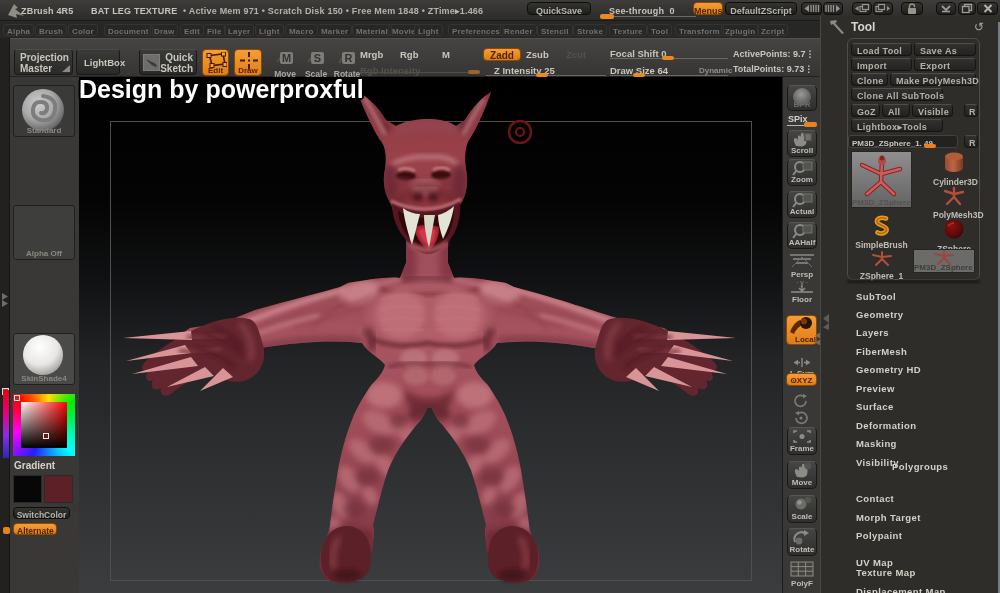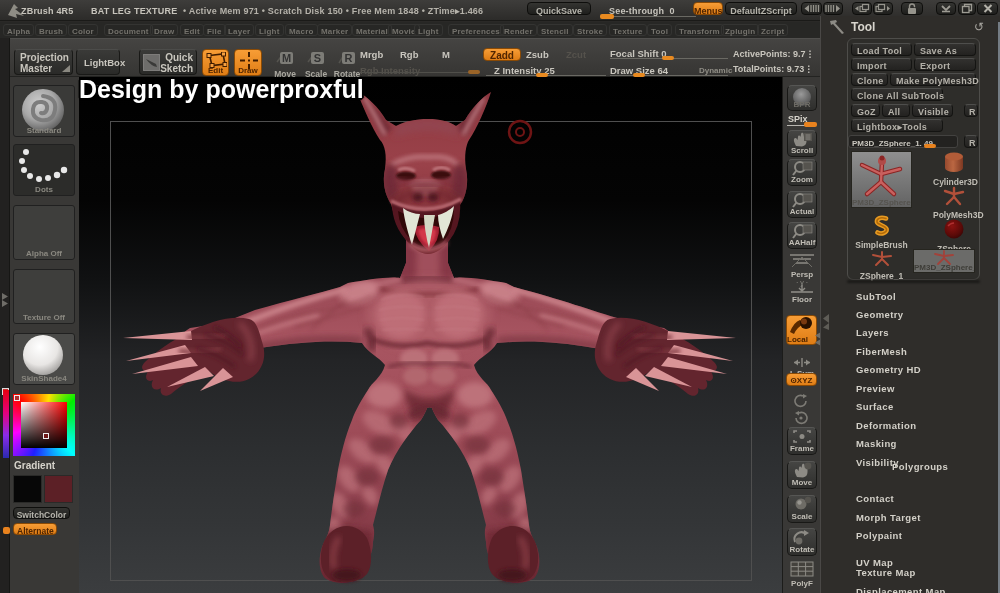--- a/index.html
+++ b/index.html
@@ -241,43 +241,25 @@
               <stop offset="55%" stop-color="#a8a8a8"></stop>
               <stop offset="100%" stop-color="#5c5c5c"></stop>
             </radialGradient>
       </defs>
       <circle cx="29" cy="22" r="21" fill="url(#stdg)"></circle>
       <path d="M29 8 q14 2 12 14 q-2 12 -14 10 q-9 -2 -8 -11 q1 -8 9 -7 q6 1 5 7 q-1 5 -6 4" fill="none" stroke="#7d7d7d" stroke-width="4" stroke-linecap="round"></path>
     </svg>
     <div class="thumbLab">Standard</div>
   </div>
 
-  <div class="thumb" style="top:67px;height:52px;background:#2c2c2a;">
-    <svg width="60" height="42" viewBox="0 0 60 42">
-      <g fill="#e8e8e8">
-            <circle cx="12" cy="7" r="3"></circle>
-            <circle cx="8" cy="16" r="3"></circle>
-            <circle cx="10" cy="25" r="3"></circle>
-            <circle cx="16" cy="31" r="3"></circle>
-            <circle cx="25" cy="34" r="3"></circle>
-            <circle cx="34" cy="33" r="3"></circle>
-            <circle cx="43" cy="30" r="3.2"></circle>
-            <circle cx="50" cy="25" r="3.2"></circle>
-          </g>
-    </svg>
-    <div class="thumbLab">Dots</div>
-  </div>
 
   <div class="thumb" style="top:128px;height:55px;background:#3e3e3c;">
     <div class="thumbLab">Alpha&nbsp;Off</div>
   </div>
 
-  <div class="thumb" style="top:192px;height:55px;background:#3e3e3c;">
-    <div class="thumbLab">Texture&nbsp;Off</div>
-  </div>
 
   <div class="thumb" style="top:256px;height:52px;background:#4a4a48;">
     <svg width="60" height="43" viewBox="0 0 60 43">
       <defs>
             <radialGradient id="sksg" cx="42%" cy="30%" r="75%">
               <stop offset="0%" stop-color="#ffffff"></stop>
               <stop offset="60%" stop-color="#e8e6e4"></stop>
               <stop offset="100%" stop-color="#9a9896"></stop>
             </radialGradient>
           </defs>
@@ -644,21 +626,21 @@
         </svg>
     <div style="font-size:8px;font-weight:bold;color:#c0bdb5;margin-top:-2px">Floor</div>
   </div>
 
   <div class="abs obtn" style="left:3px;top:238px;width:31px;height:30px;">
     <svg width="27" height="20" viewBox="0 0 27 20">
           <path d="M3 16 Q7 6 13 4 L17 8 Q10 11 7 18 Z" fill="#5a2a00"></path>
           <circle cx="19" cy="7" r="6" fill="#2a1200"></circle>
           <circle cx="17" cy="5.5" r="3" fill="#7a3a10"></circle>
         </svg>
-    <div style="position:absolute;bottom:0;width:100%;text-align:left;font-size:8px;font-weight:bold;color:#4a2200">Local</div>
+    <div style="position:absolute;bottom:0;width:100%;text-align:right;font-size:8px;font-weight:bold;color:#4a2200">Local</div>
   </div>
 
   <div class="abs" style="left:2px;top:276px;width:34px;text-align:center">
     <svg width="28" height="9" viewBox="0 0 28 9">
           <path d="M6 4.5 h6 M22 4.5 h-6" stroke="#8d8b85" stroke-width="1.4"></path>
           <path d="M6 4.5 l4 -3 v6 Z M22 4.5 l-4 -3 v6 Z" fill="#8d8b85"></path>
           <path d="M14 0 v9" stroke="#8d8b85" stroke-width="1.4"></path>
         </svg>
     <div style="font-size:8px;font-weight:bold;color:#c0bdb5;margin-top:-2px">L.Sym</div>
   </div>

